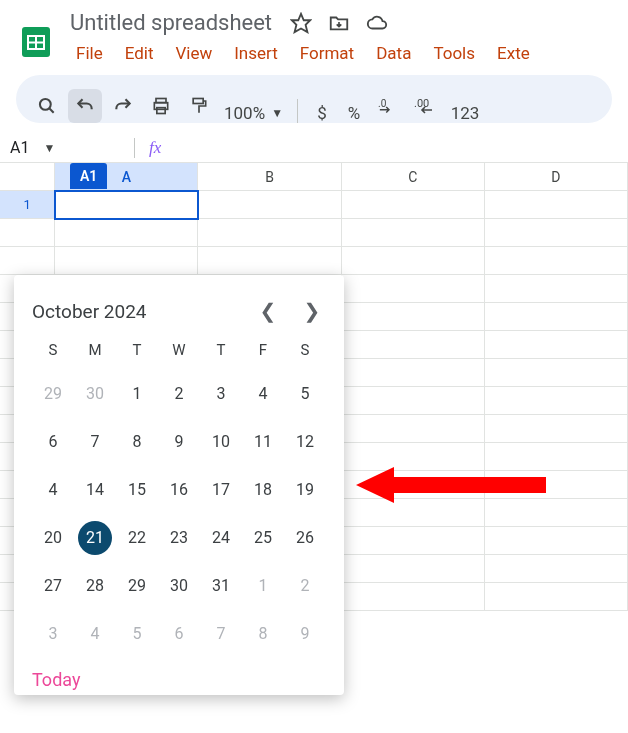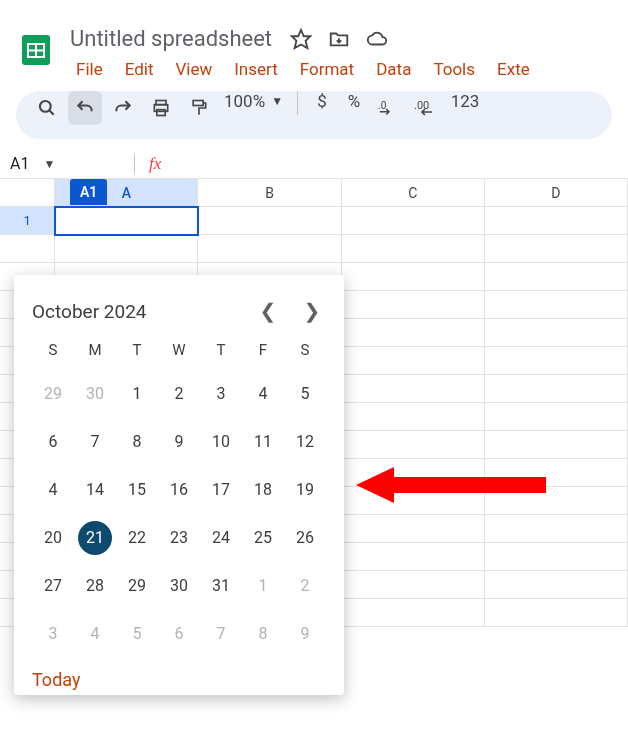--- a/index.html
+++ b/index.html
@@ -3,44 +3,44 @@
 <meta charset="utf-8">
 <style>
   * { box-sizing: border-box; margin: 0; padding: 0; font-family: "Google Sans", Roboto, Arial, sans-serif; }
   body { background: #fff; width: 628px; height: 733px; overflow: hidden; position: relative; }
 
   
   .title-row { display: flex; align-items: center; padding: 8px 0 0 16px; gap: 10px; }
   .logo { width: 40px; height: 40px; display:flex;align-items:center;justify-content:center; }
   .logo svg { width: 36px; height: 36px; }
   .title-stack { display:flex; flex-direction:column; }
-  .doc-title-row { display:flex; align-items:center; gap: 14px; margin-top: 16px; }
+  .doc-title-row { display:flex; align-items:center; gap: 14px; }
   .doc-title { font-size: 22px; color: #5f6368; padding: 2px 4px; }
   .title-icons { display:flex; gap: 16px; color:#444746; }
   .title-icons .ic { width:22px; height:22px; display:flex;align-items:center;justify-content:center; cursor:pointer; }
 
   .menubar { display:flex; gap: 2px; padding: 2px 0 8px 0; }
   .menubar span { font-size: 17px; color:#c2410c; padding: 4px 10px; border-radius:4px; cursor:pointer; }
 
   
   .toolbar-wrap { padding: 0 16px 10px 16px; }
-  .toolbar { background:#edf2fa; border-radius: 28px; height: 48px; display:flex; align-items:flex-start; padding: 0 14px; gap: 4px; }
+  .toolbar { background:#edf2fa; border-radius: 28px; height: 48px; display:flex; align-items:flex-end; padding: 0 14px; gap: 4px; }
   .tb-btn { width: 34px; height: 34px; border-radius: 6px; display:flex;align-items:center;justify-content:center; cursor:pointer; color:#444746; }
   .tb-btn.active { background:#d8dde6; }
   .tb-sep { width:1px; height:24px; background:#c4c7c5; margin: 0 6px; }
   .tb-zoom { display:flex;align-items:center;gap:4px;color:#444746;cursor:pointer;font-size:17px;padding:0 4px;}
   .tb-zoom .chev { font-size:12px; margin-left:2px;}
   .tb-text { color:#444746; font-size:17px; width:28px; text-align:center; cursor:pointer;}
 
   
   .fx-row { display:flex; align-items:center; height:30px; border-bottom:1px solid #e1e3e1; padding-left:10px; gap:6px; }
   .name-box { display:flex;align-items:center; gap:14px; font-size:16px; color:#202124; min-width:110px;}
   .name-box .chev { font-size:12px; color:#444746; cursor:pointer;}
   .fx-sep { width:1px;height:20px;background:#c4c7c5; margin:0 8px;}
-  .fx-sym { font-style:italic; color:#ef4444; font-family: serif; font-size:17px; }
+  .fx-sym { font-style:italic; color:#8b5cf6; font-family: serif; font-size:17px; }
 
   
   .grid { position:relative; }
   .col-headers { display:flex; height:28px; }
   .corner { width:59px; background:#fff; border-right:1px solid #e1e3e1; border-bottom:1px solid #e1e3e1; position:relative;}
   .col-h { width:153px; text-align:center; font-size:14px; color:#444746; border-right:1px solid #e1e3e1; border-bottom:1px solid #e1e3e1; line-height:28px; background:#fff;}
   .col-h.sel { background:#d3e3fd; color:#0b57d0; font-weight:500; border-bottom:1px solid #0b57d0;}
 
   .a1-tag { position:absolute; left:70px; top:0; background:#0b57d0; color:#fff; font-size:14px; font-weight:600; padding: 5px 10px; border-radius:3px 3px 0 0; z-index:3;}
 
@@ -54,21 +54,21 @@
   .datepicker { position:absolute; left:14px; top:275px; width:330px; background:#fff; border-radius:4px; box-shadow: 0 4px 16px rgba(0,0,0,.25); padding: 22px 18px 5px 18px; z-index:10;}
   .dp-header { display:flex; align-items:center; justify-content:space-between; margin-bottom:16px;}
   .dp-title { font-size:19px; color:#3c4043; }
   .dp-nav { display:flex; gap:16px; }
   .dp-nav .nav-btn { width:28px;height:28px;border-radius:50%;display:flex;align-items:center;justify-content:center;color:#5f6368;cursor:pointer; font-size:20px;}
   .dp-grid { display:grid; grid-template-columns: repeat(7, 1fr); text-align:center; row-gap: 14px; column-gap:0;}
   .dp-dow { font-size:15px; color:#3c4043; margin-bottom:4px;}
   .dp-day { font-size:16px; color:#3c4043; height:34px; line-height:34px; cursor:pointer; position:relative;}
   .dp-day.muted { color:#b0b3b8; }
   .dp-day.today { background:#0c4a6e; color:#fff; border-radius:50%; width:34px; margin:0 auto;}
-  .dp-today-link { margin-top:18px; color:#c2410c; font-size:18px; cursor:pointer;}
+  .dp-today-link { margin-top:18px; color:#ec4899; font-size:18px; cursor:pointer;}
 
   
   .arrow { position:absolute; left:356px; top:467px; width:190px; height:36px; z-index:20;}
   .arrow svg { width:100%; height:100%; }
 </style>
 </head>
 <body>
 
 <div class="title-row">
   <div class="logo">

